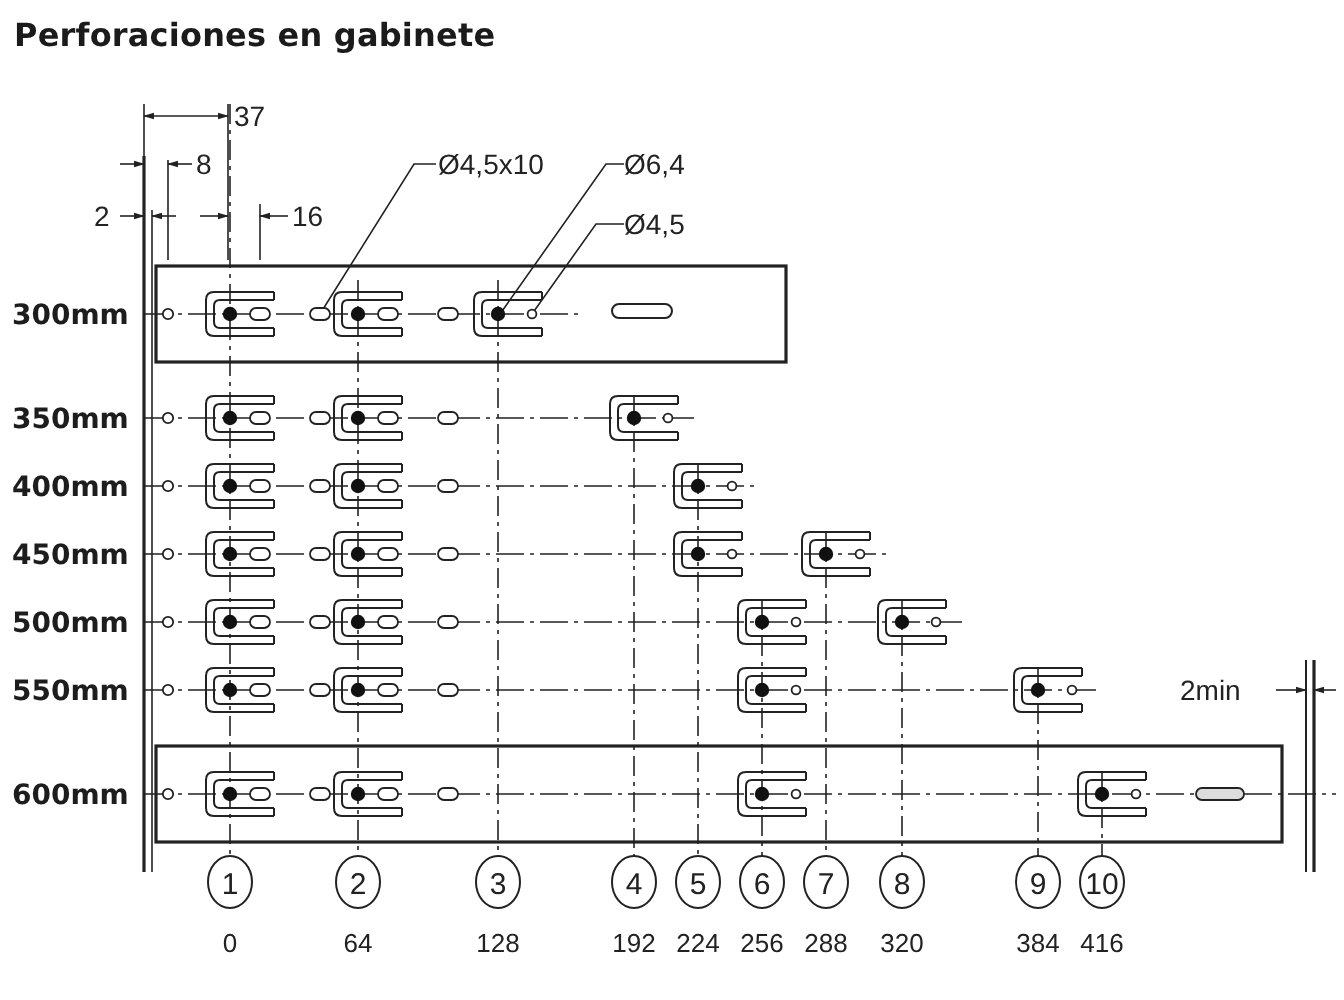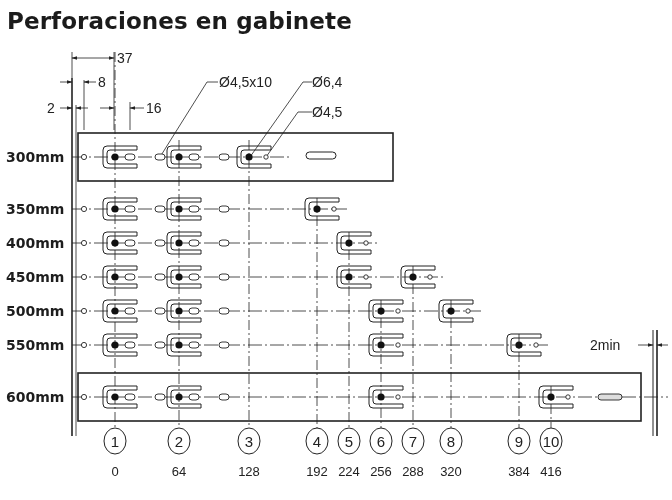--- a/index.html
+++ b/index.html
@@ -1,17 +1,17 @@
 <!DOCTYPE html>
 <html><head>
 <meta charset="utf-8">
 <style>
   html,body{margin:0;padding:0;background:#ffffff;}
   body{width:672px;height:500px;position:relative;overflow:hidden;font-family:"Liberation Sans",sans-serif;}
-  .title{position:absolute;left:7px;top:8px;font-family:"DejaVu Sans",sans-serif;font-weight:bold;font-size:23px;color:#1b1b1b;letter-spacing:0.1px;}
+  .title{position:absolute;left:7px;top:8px;font-family:"DejaVu Sans",sans-serif;font-weight:bold;font-size:16px;color:#1b1b1b;letter-spacing:0.1px;}
   svg{position:absolute;left:0;top:0;}
   .rowlabel{font-family:"DejaVu Sans",sans-serif;font-weight:bold;font-size:14px;fill:#1d1d1d;}
   .dim{font-family:"Liberation Sans",sans-serif;font-size:14px;fill:#222;}
   .pos{font-family:"Liberation Sans",sans-serif;font-size:13px;fill:#222;}
   .circnum{font-family:"Liberation Sans",sans-serif;font-size:15px;fill:#222;}
 </style>
 </head>
 <body>
 
 <div class="title">Perforaciones en gabinete</div>

